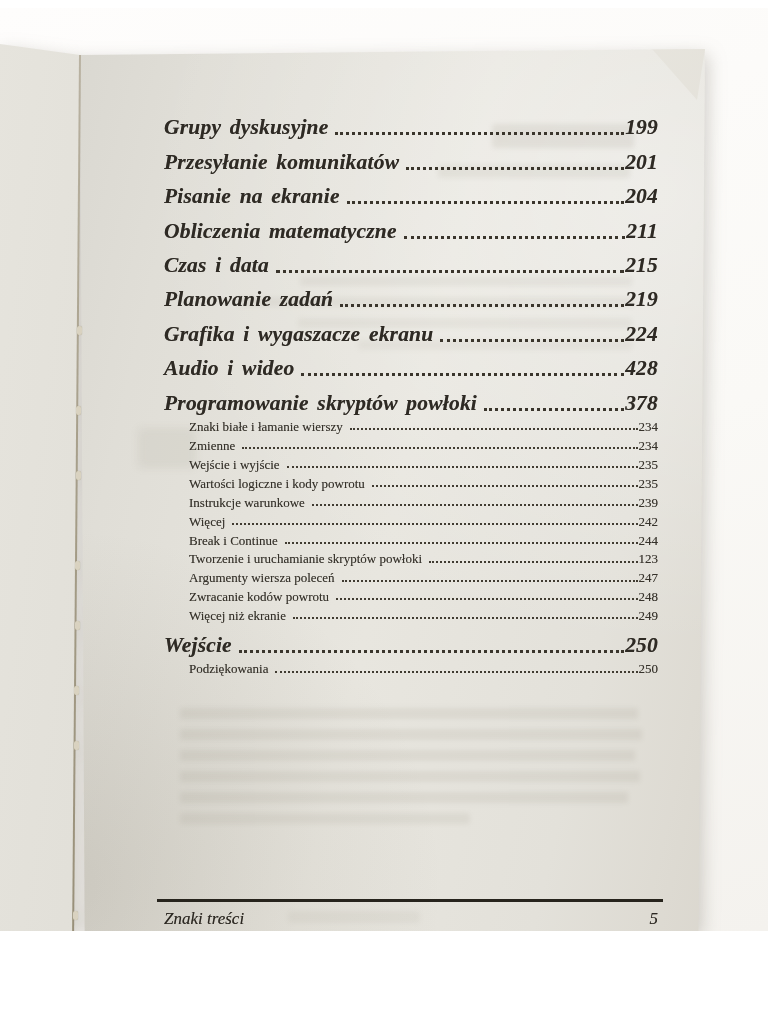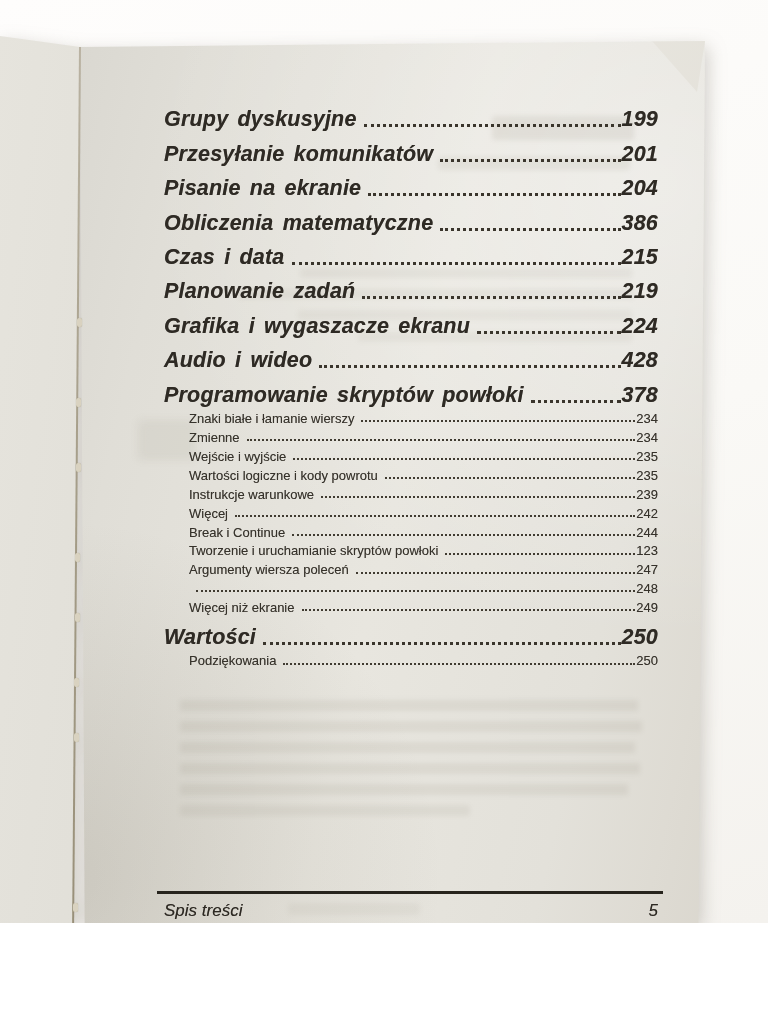--- a/index.html
+++ b/index.html
@@ -1,20 +1,21 @@
 <!DOCTYPE html>
 <html><head>
 <meta charset="utf-8">
 <title>Spis treści</title>
 <style>
   html,body { margin:0; padding:0; background:#ffffff; }
   .scene {
     position:relative; width:768px; height:923px; overflow:hidden;
     background:linear-gradient(160deg,#fefdfc 0%,#faf9f6 55%,#f4f2ee 100%);
-    font-family:Liberation Sans, sans-serif;
+    font-family:Liberation Serif, serif;
+    margin-top:8px;
   }
   .book { position:absolute; inset:0; filter:drop-shadow(3px 6px 9px rgba(110,104,88,.30)); }
 
   
   .left-page {
     position:absolute; inset:0;
     clip-path:polygon(0px 36px, 80px 47px, 72px 993px, 0px 981px);
     background:linear-gradient(97deg,#e6e4dd 0%,#dedcd5 40%,#d3d1ca 78%,#c6c2b7 100%);
   }
   
@@ -123,21 +124,21 @@
     <span class="toc-page">201</span>
   </div>
           <div class="toc-row l1">
     <span class="toc-title">Pisanie na ekranie</span>
     <span class="toc-leader"></span>
     <span class="toc-page">204</span>
   </div>
           <div class="toc-row l1">
     <span class="toc-title">Obliczenia matematyczne</span>
     <span class="toc-leader"></span>
-    <span class="toc-page">386</span>
+    <span class="toc-page">211</span>
   </div>
           <div class="toc-row l1">
     <span class="toc-title">Czas i data</span>
     <span class="toc-leader"></span>
     <span class="toc-page">215</span>
   </div>
           <div class="toc-row l1">
     <span class="toc-title">Planowanie zadań</span>
     <span class="toc-leader"></span>
     <span class="toc-page">219</span>
@@ -196,43 +197,44 @@
     <span class="toc-title">Tworzenie i uruchamianie skryptów powłoki</span>
     <span class="toc-leader"></span>
     <span class="toc-page">123</span>
   </div>
           <div class="toc-row l2">
     <span class="toc-title">Argumenty wiersza poleceń</span>
     <span class="toc-leader"></span>
     <span class="toc-page">247</span>
   </div>
           <div class="toc-row l2">
+    <span class="toc-title">Zwracanie kodów powrotu</span>
     <span class="toc-leader"></span>
     <span class="toc-page">248</span>
   </div>
           <div class="toc-row l2">
     <span class="toc-title">Więcej niż ekranie</span>
     <span class="toc-leader"></span>
     <span class="toc-page">249</span>
   </div>
           <div class="toc-row l1">
-    <span class="toc-title">Wartości</span>
+    <span class="toc-title">Wejście</span>
     <span class="toc-leader"></span>
     <span class="toc-page">250</span>
   </div>
           <div class="toc-row l2">
     <span class="toc-title">Podziękowania</span>
     <span class="toc-leader"></span>
     <span class="toc-page">250</span>
   </div>
         </div>
 
       <div class="footer-rule"></div>
       <div class="footer-row">
-        <span>Spis treści</span>
+        <span>Znaki treści</span>
         <span>5</span>
       </div>
     </div>
 
     <div class="spine"></div>
     <div class="stitch" style="left:77px; top:318px;"></div>
     <div class="stitch" style="left:76px; top:398px;"></div>
     <div class="stitch" style="left:76px; top:463px;"></div>
     <div class="stitch" style="left:75px; top:553px;"></div>
     <div class="stitch" style="left:75px; top:613px;"></div>

